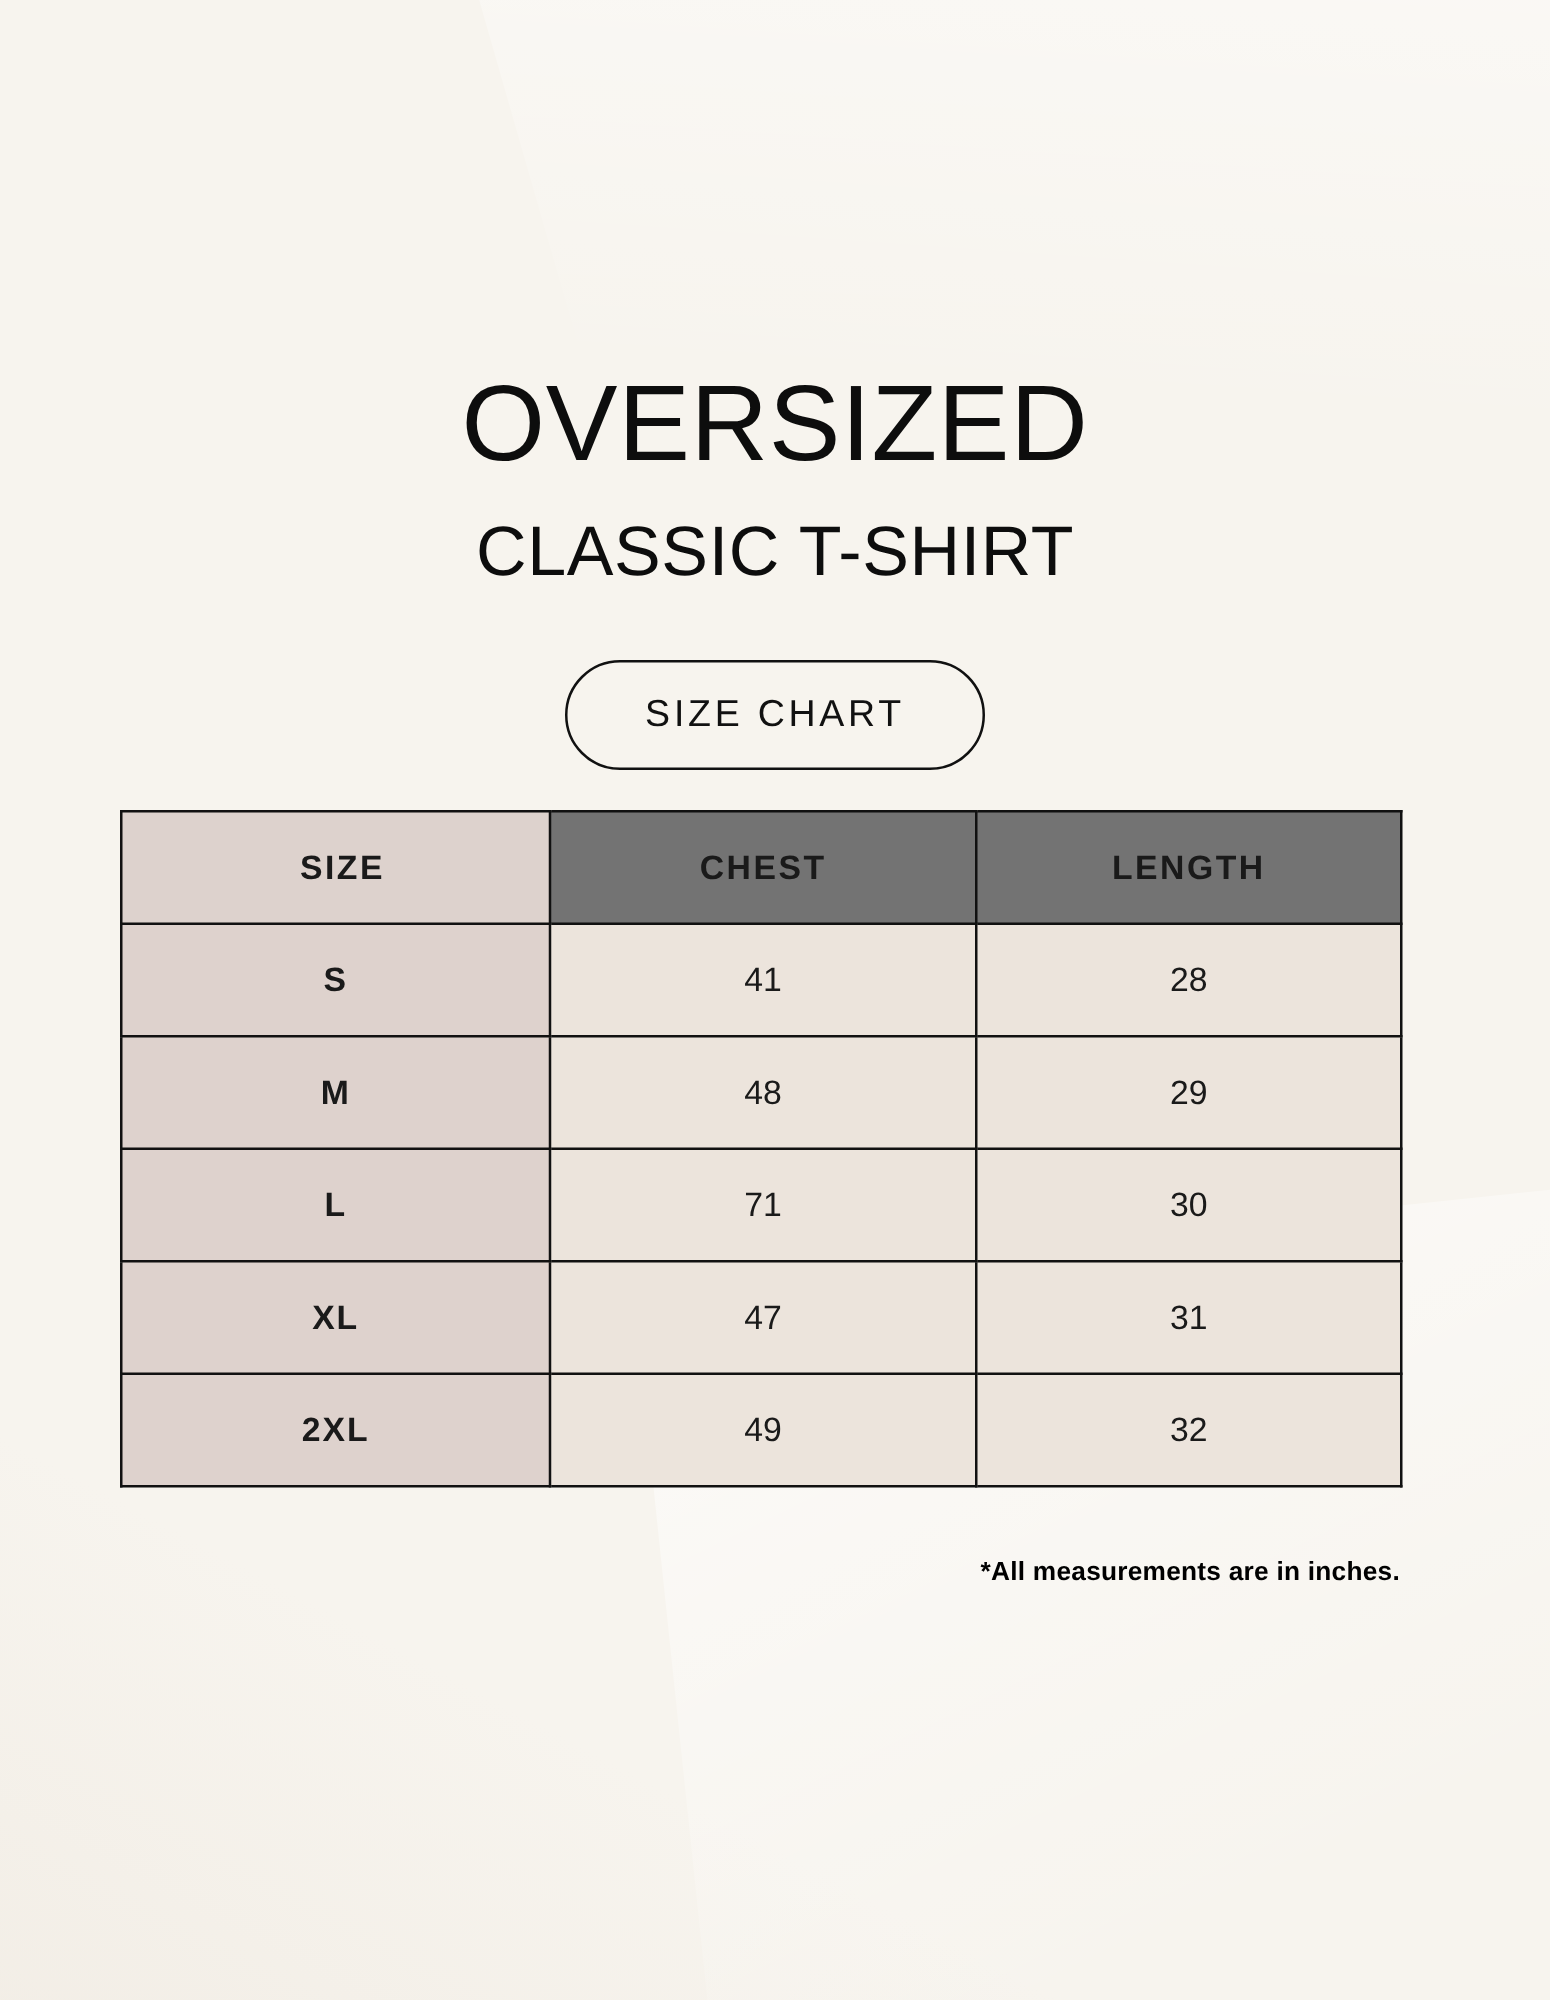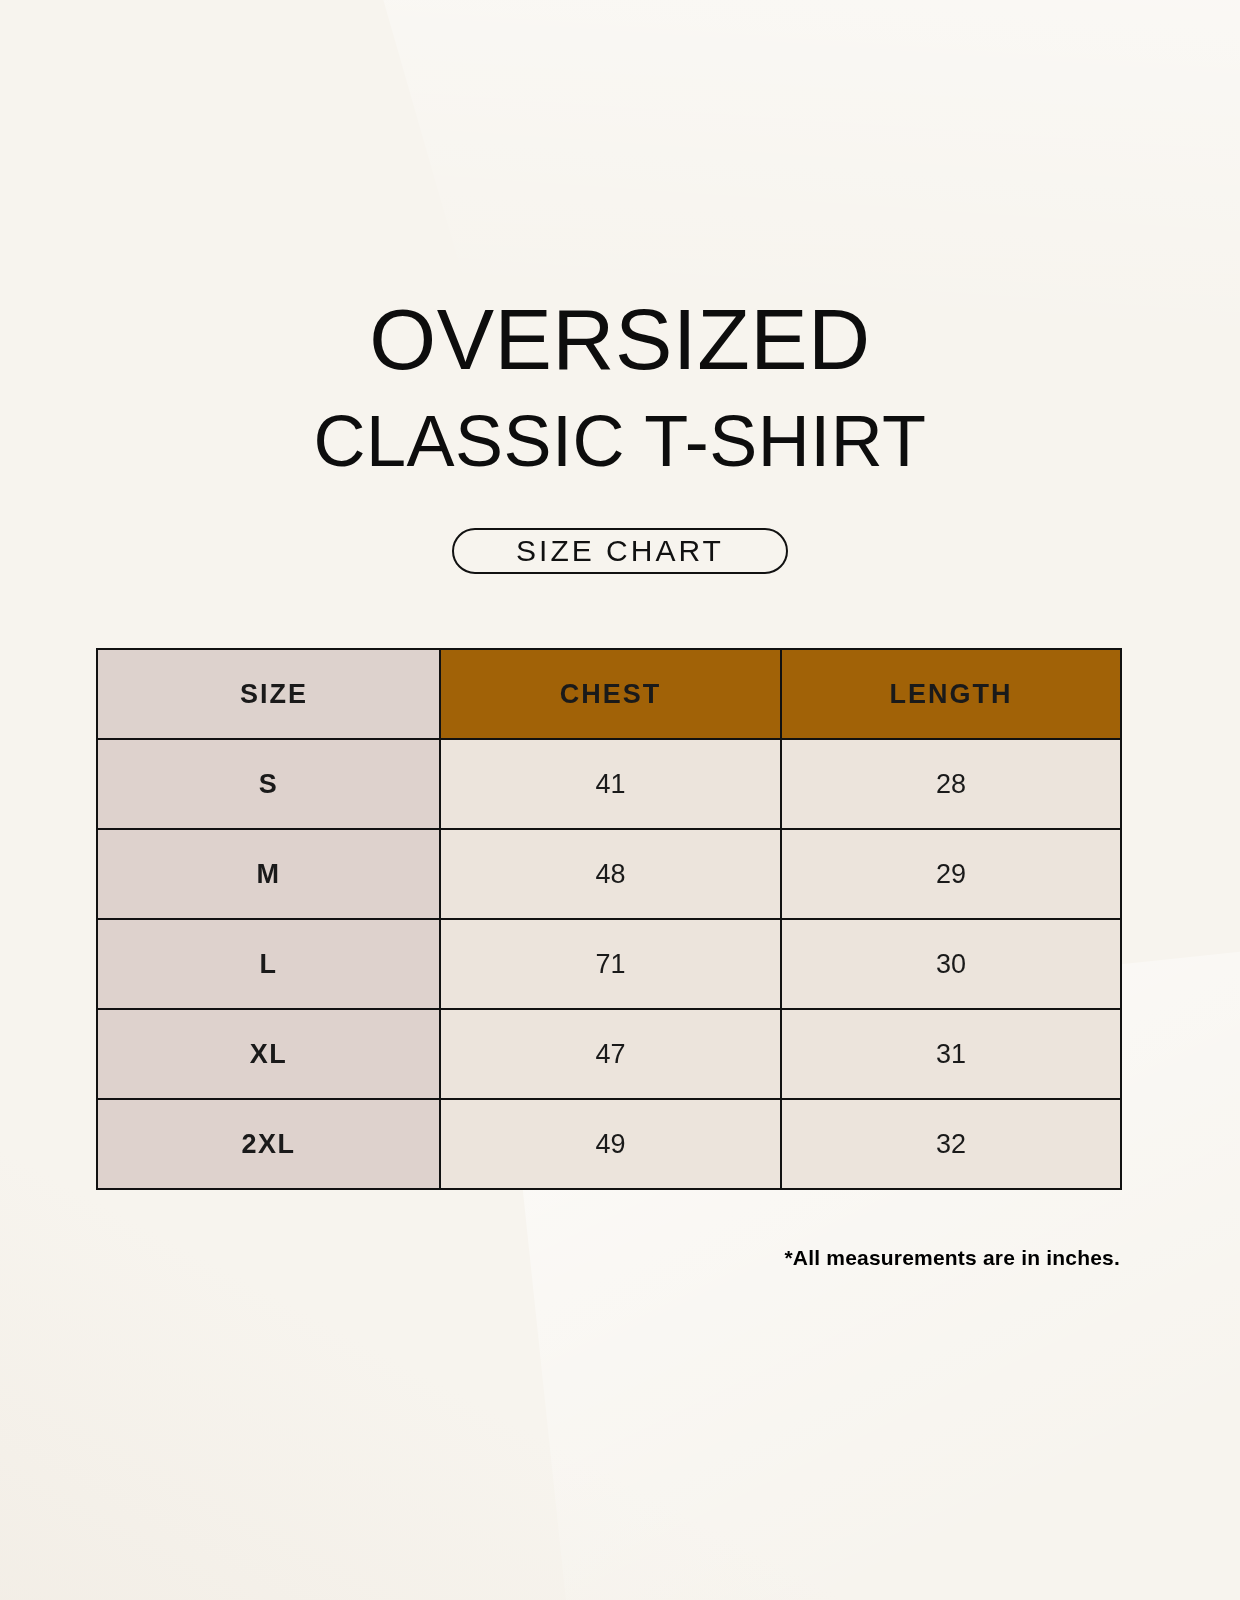--- a/index.html
+++ b/index.html
@@ -58,35 +58,35 @@
   .title-line {
     font-size: 86px;
     line-height: 86px;
     font-weight: 400;
     letter-spacing: 0.5px;
     color: #0d0d0d;
     white-space: nowrap;
   }
   .title-line.line2 {
     margin-top: 16px;
-    font-size: 72px;
+    font-size: 56px;
   }
 
   .badge-wrap {
     position: absolute;
     top: 528px;
     left: 0;
     width: 1240px;
     display: flex;
     justify-content: center;
   }
   .badge {
     border: 2px solid #111111;
     border-radius: 80px;
-    padding: 4px 62px;
+    padding: 25px 62px;
     font-size: 30px;
     letter-spacing: 3px;
     font-weight: 500;
     color: #111111;
     background: transparent;
   }
 
   .table-wrap {
     position: absolute;
     top: 648px;
@@ -111,21 +111,21 @@
   col.col-length { width: 340px; }
 
   th.head-size {
     background: #ddd2cd;
     font-weight: 700;
     letter-spacing: 2px;
     font-size: 27px;
     padding-left: 12px;
   }
   th.head-measure {
-    background: #a16207;
+    background: #737373;
     font-weight: 700;
     letter-spacing: 2px;
     font-size: 27px;
   }
   td.cell-size {
     background: #ded2cd;
     font-weight: 700;
     letter-spacing: 1.5px;
   }
   td.cell-value {

